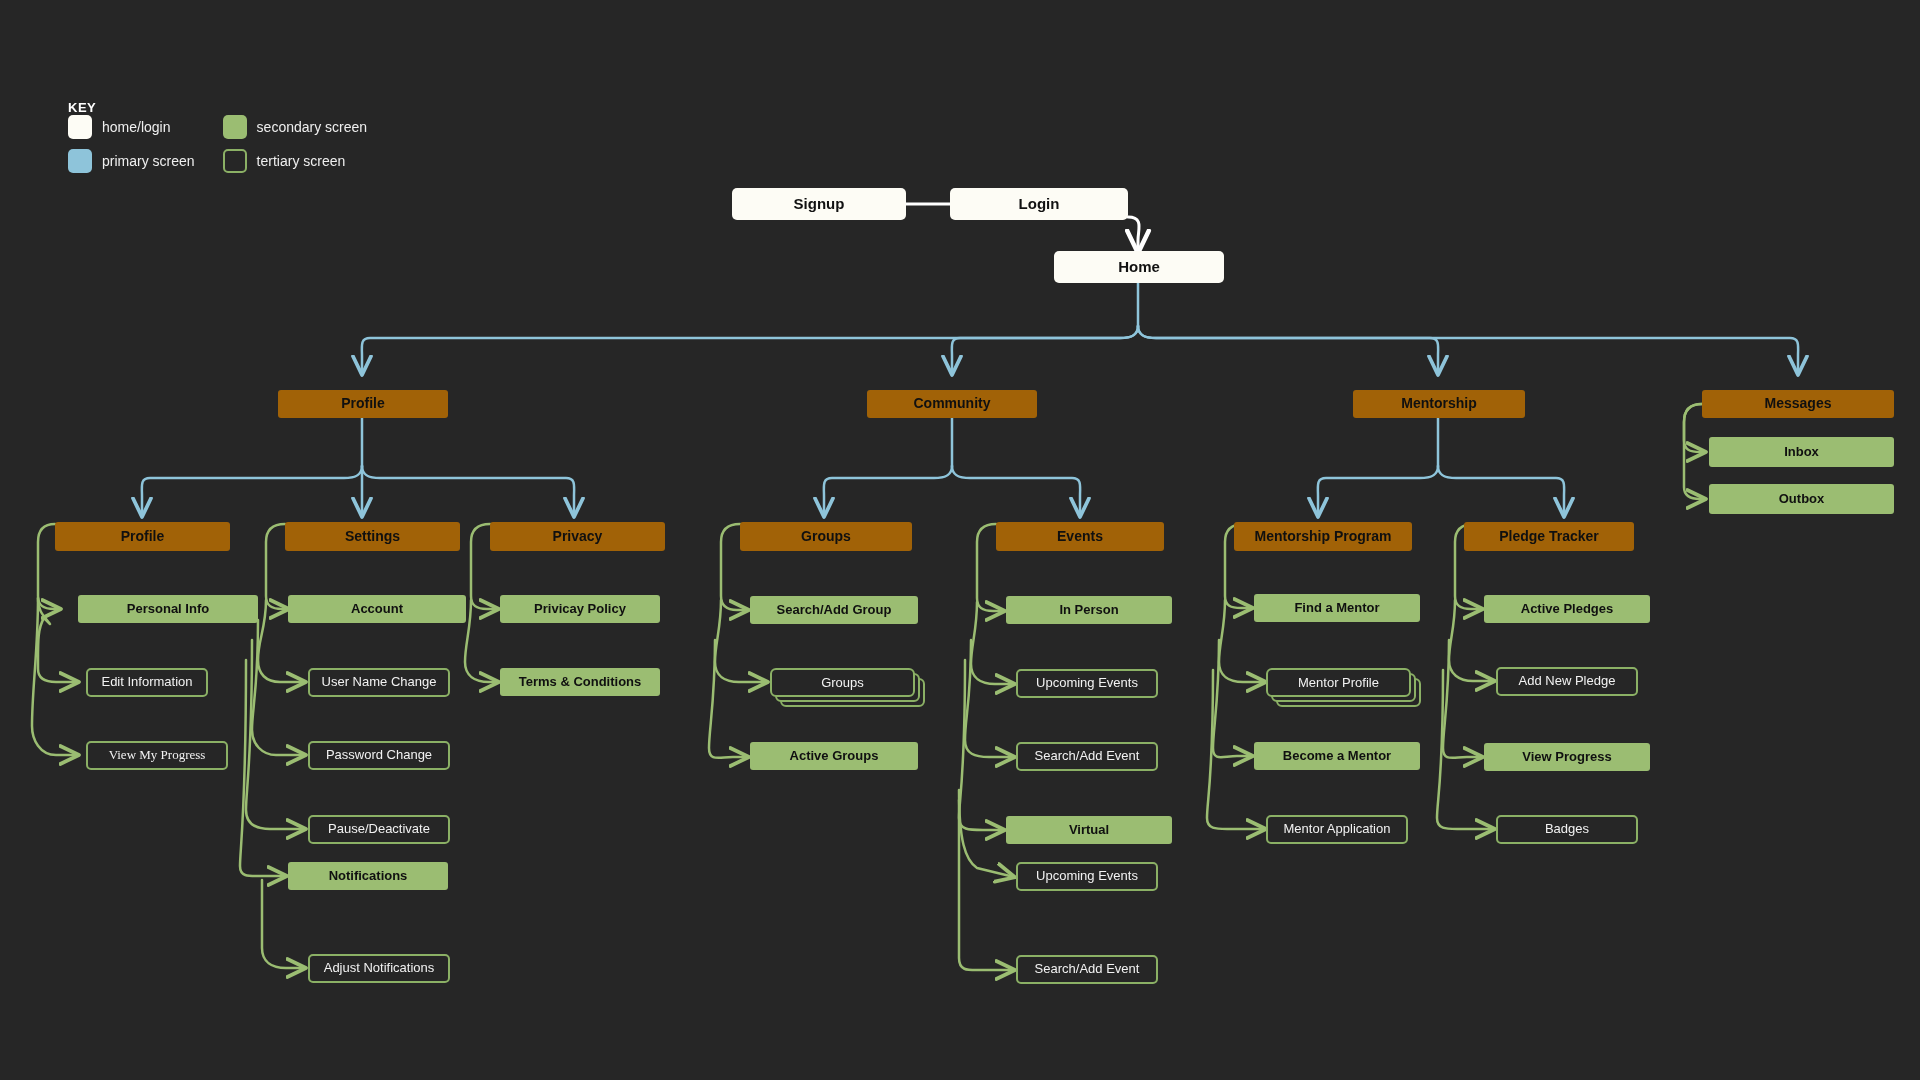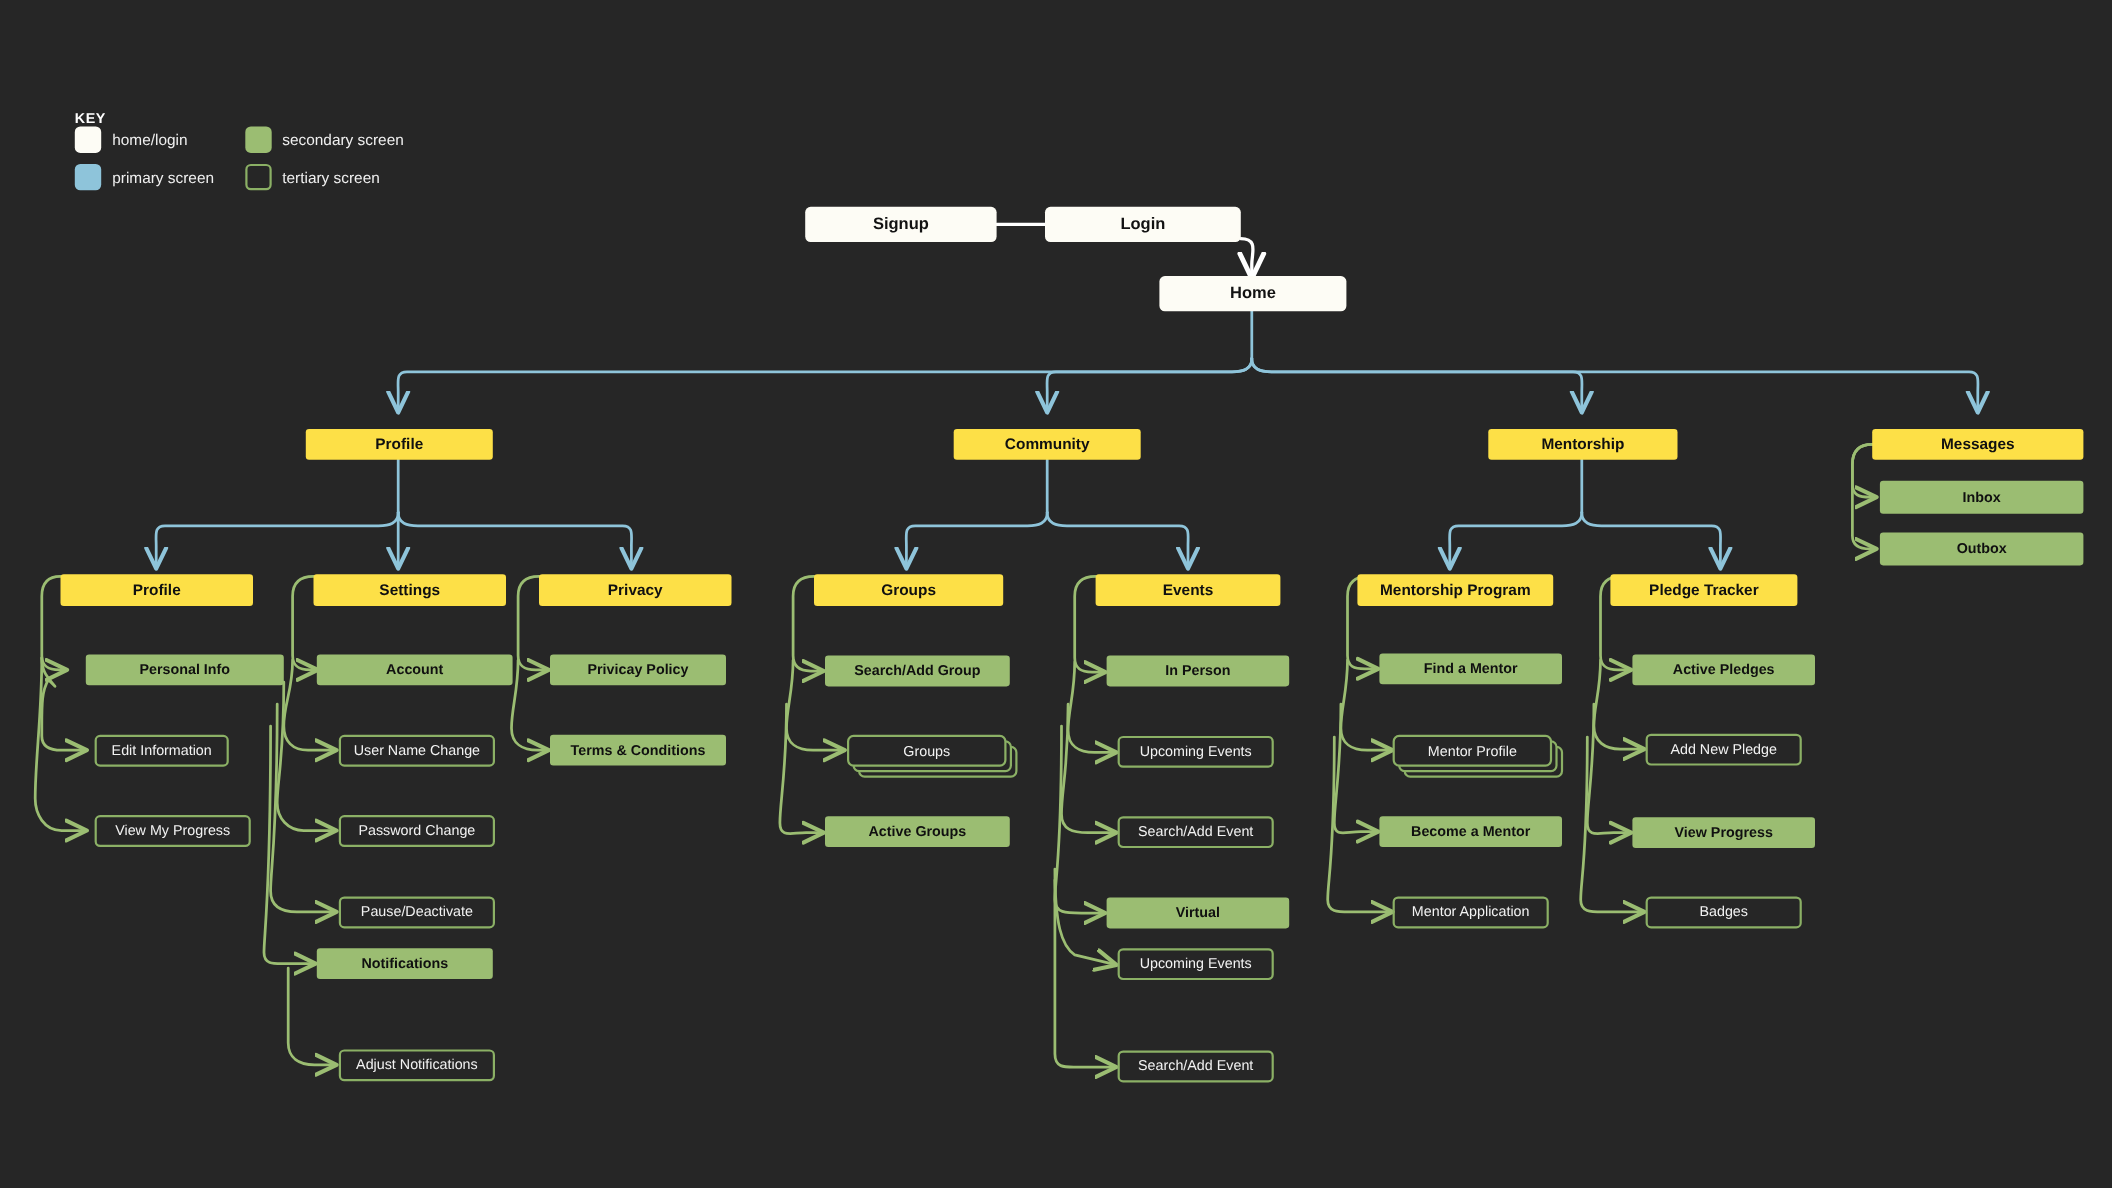--- a/index.html
+++ b/index.html
@@ -15,21 +15,21 @@
   .node{
     position:absolute;box-sizing:border-box;
     display:flex;align-items:center;justify-content:center;
     text-align:center;line-height:1.1;
     border-radius:4px;
     z-index:3;
   }
   
   .n-home{background:#fdfcf5;color:#121212;font-weight:bold;font-size:15px;border-radius:5px;}
   
-  .n-primary{background:#fde047;color:#101010;font-weight:bold;font-size:14px;border-radius:3px;}
+  .n-primary{background:#a16207;color:#101010;font-weight:bold;font-size:14px;border-radius:3px;}
   
   .n-secondary{background:#9bbd72;color:#101010;font-weight:bold;font-size:13px;border-radius:3px;}
   
   .n-tertiary{background:transparent;border:2px solid #8bb065;color:#f2f2f2;font-weight:normal;font-size:13px;border-radius:5px;}
 
   
   .stack{position:absolute;z-index:3;}
   .stack .layer{
     position:absolute;box-sizing:border-box;
     border:2px solid #8bb065;border-radius:6px;background:#262626;
@@ -171,21 +171,21 @@
   <div class="node n-primary" style="left:55px;top:522px;width:175px;height:29px;">Profile</div>
   <div class="node n-primary" style="left:285px;top:522px;width:175px;height:29px;">Settings</div>
   <div class="node n-primary" style="left:490px;top:522px;width:175px;height:29px;">Privacy</div>
   <div class="node n-primary" style="left:740px;top:522px;width:172px;height:29px;">Groups</div>
   <div class="node n-primary" style="left:996px;top:522px;width:168px;height:29px;">Events</div>
   <div class="node n-primary" style="left:1234px;top:522px;width:178px;height:29px;">Mentorship Program</div>
   <div class="node n-primary" style="left:1464px;top:522px;width:170px;height:29px;text-align:right;">Pledge Tracker</div>
 
   <div class="node n-secondary" style="left:78px;top:595px;width:180px;height:28px;">Personal Info</div>
   <div class="node n-tertiary" style="left:86px;top:668px;width:122px;height:29px;">Edit Information</div>
-  <div class="node n-tertiary" style="left:86px;top:741px;width:142px;height:29px;">View My Progress</div>
+  <div class="node n-tertiary" style="left:86px;top:741px;width:142px;height:29px;font-family:Liberation Serif, serif;">View My Progress</div>
 
   <div class="node n-secondary" style="left:288px;top:595px;width:178px;height:28px;">Account</div>
   <div class="node n-tertiary" style="left:308px;top:668px;width:142px;height:29px;">User Name Change</div>
   <div class="node n-tertiary" style="left:308px;top:741px;width:142px;height:29px;">Password Change</div>
   <div class="node n-tertiary" style="left:308px;top:815px;width:142px;height:29px;">Pause/Deactivate</div>
   <div class="node n-secondary" style="left:288px;top:862px;width:160px;height:28px;">Notifications</div>
   <div class="node n-tertiary" style="left:308px;top:954px;width:142px;height:29px;">Adjust Notifications</div>
 
   <div class="node n-secondary" style="left:500px;top:595px;width:160px;height:28px;">Privicay Policy</div>
   <div class="node n-secondary" style="left:500px;top:668px;width:160px;height:28px;">Terms &amp; Conditions</div>

